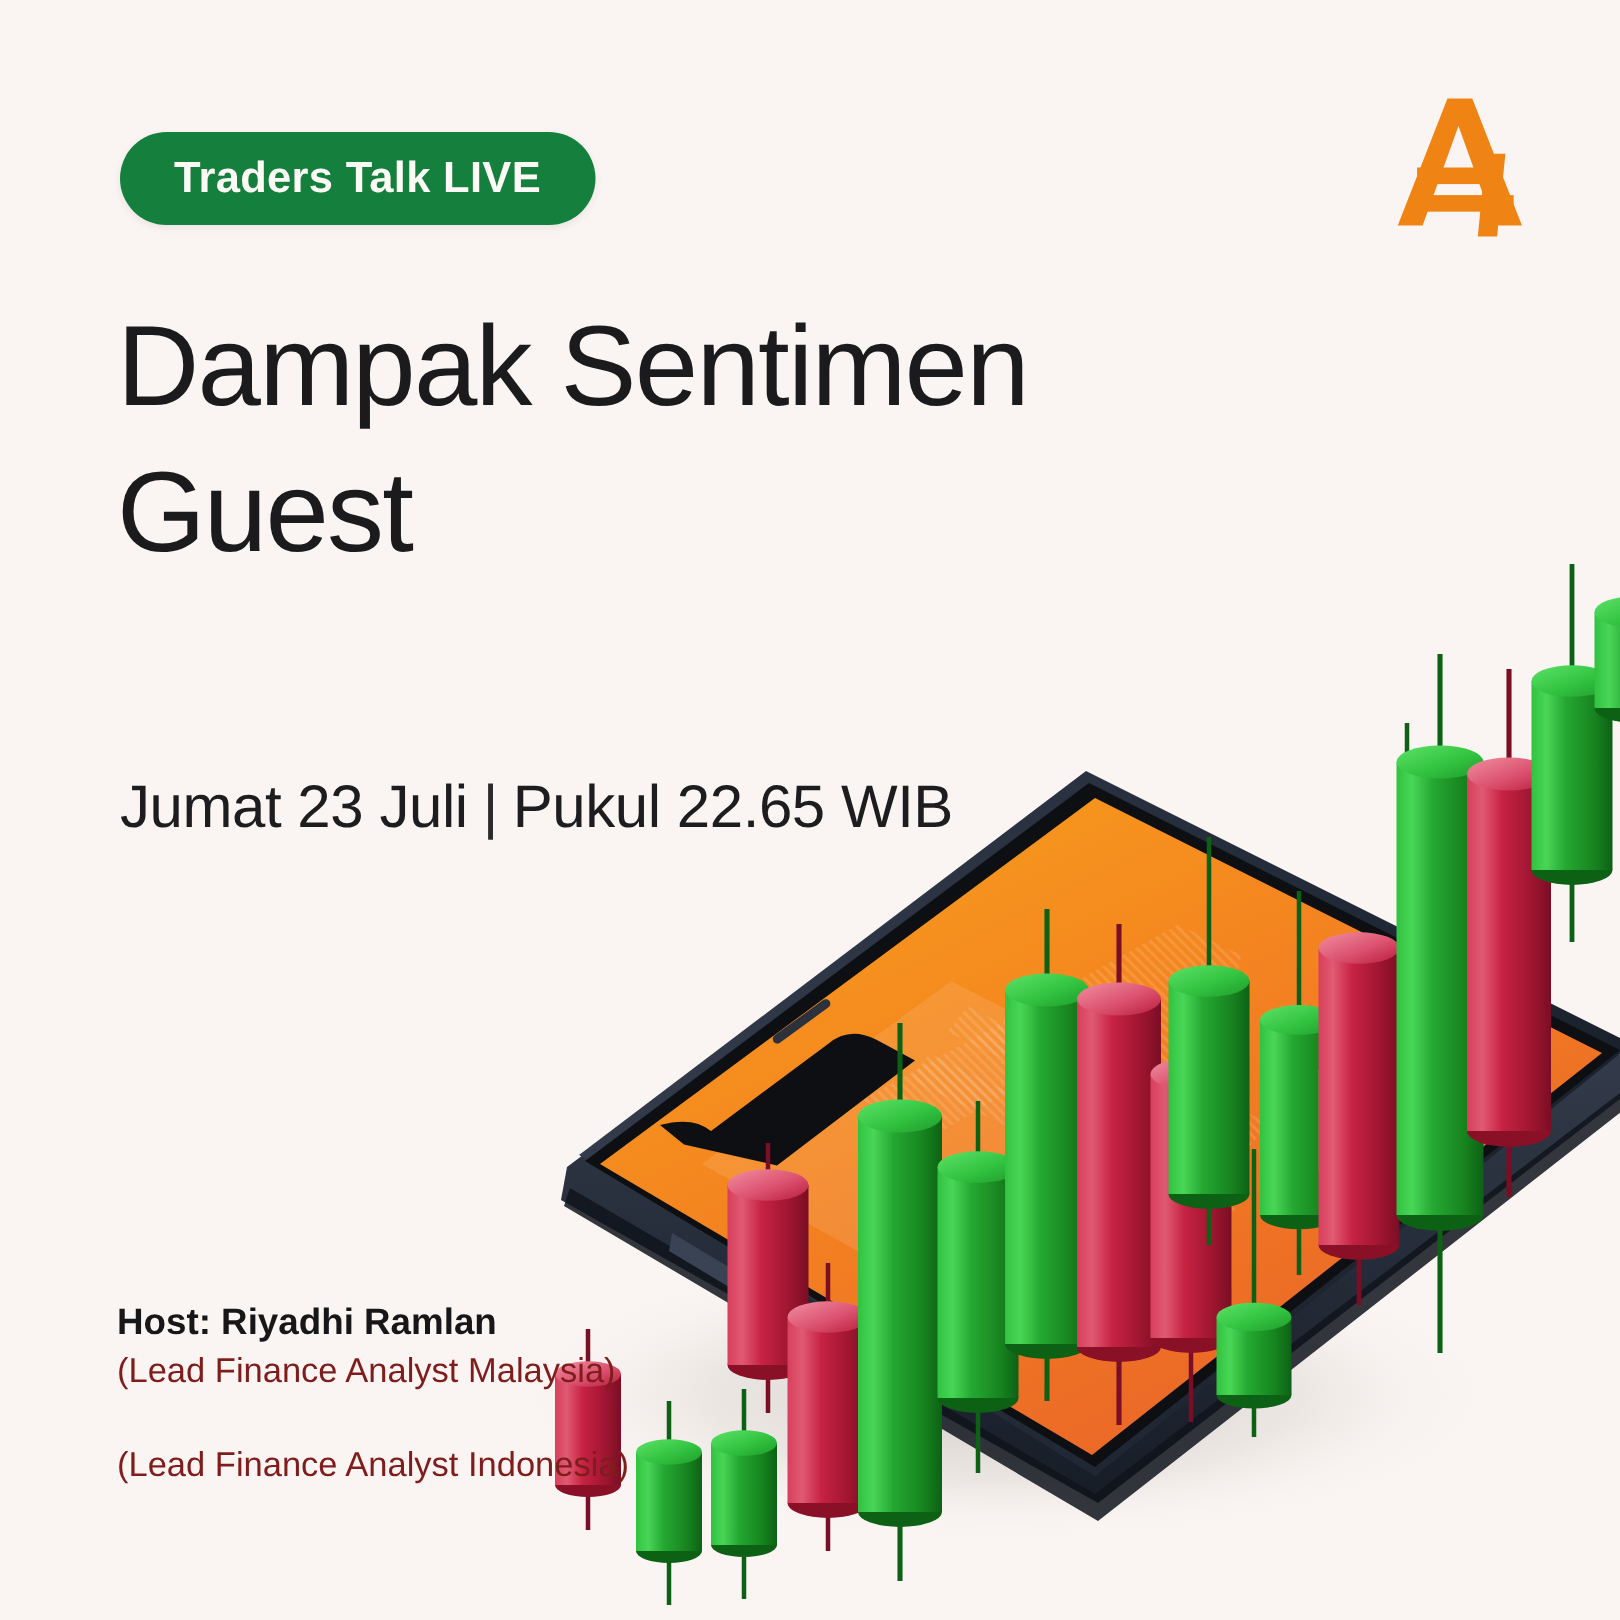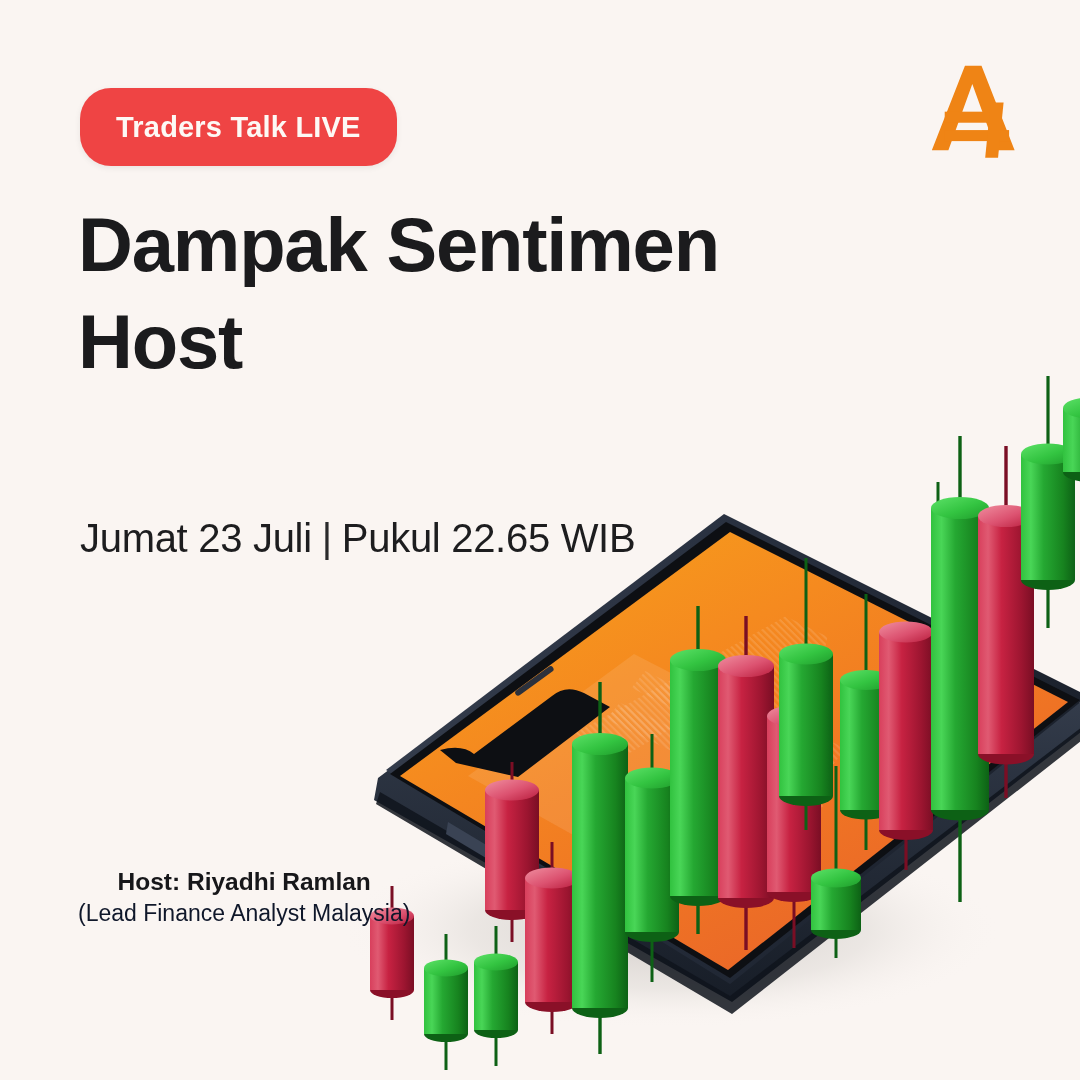--- a/index.html
+++ b/index.html
@@ -13,44 +13,44 @@
   #poster {
     position:absolute; inset:0;
     width:1080px; height:1080px;
     background:#faf5f2;
     overflow:hidden;
   }
 
   
   #badge {
     position:absolute; left:80px; top:88px;
-    height:78px; padding:0 36px;
+    height:62px; padding:0 36px;
     display:flex; align-items:center; justify-content:center;
-    background:#ef4444;
+    background:#15803d;
     border-radius:31px;
     box-shadow:0 2px 6px rgba(0,0,0,.07);
   }
   #badge span {
     color:#fdf9f5;
     font-size:29px;
     font-weight:bold;
     letter-spacing:.2px;
     white-space:nowrap;
   }
 
   
   #headline {
     position:absolute; left:78px; top:196px;
     width:700px;
   }
   #headline .hl {
     display:block;
     color:#1b1b1d;
     font-size:76px;
-    font-weight:bold;
+    font-weight:normal;
     line-height:1.28;
     letter-spacing:-1.2px;
     white-space:nowrap;
   }
 
   
   #dateline {
     position:absolute; left:80px; top:516px;
     color:#1d1d1f;
     font-size:40px;
@@ -63,24 +63,24 @@
   
   #logo { position:absolute; left:930px; top:62px; width:92px; height:96px; }
 
   
   #credits {
     position:absolute; left:78px; top:866px;
     z-index:40;
   }
   #credits .name {
     color:#17171a; font-size:24.5px; font-weight:bold;
-    line-height:1.32; white-space:nowrap;text-align:center;
+    line-height:1.32; white-space:nowrap;
   }
   #credits .role {
-    color:#0f172a; font-size:23px; font-weight:normal;
+    color:#7f1d1d; font-size:23px; font-weight:normal;
     line-height:1.35; white-space:nowrap;
   }
   #credits .gap { height:32px; }
 
   
   #illustration {
     position:absolute; left:300px; top:330px;
     width:790px; height:760px;
     z-index:10;
   }
@@ -338,26 +338,27 @@
         <path d="M 38 4 L 56 4 L 92 96 L 72 96 L 46 24 L 20 96 L 2 96 Z"></path>
         <rect x="16" y="54" width="62" height="12"></rect>
         <rect x="16" y="74" width="70" height="12"></rect>
         <path d="M 66 44 L 80 44 L 74 104 L 60 104 Z"></path>
       </g>
     </svg>
   </div>
 
   <div id="headline">
     <span class="hl">Dampak Sentimen</span>
-    <span class="hl">Host</span>
+    <span class="hl">Guest</span>
   </div>
 
   <div id="dateline">
     <span>Jumat 23 Juli</span><span class="sep">|</span><span>Pukul 22.65 WIB</span>
   </div>
 
   <div id="credits">
     <div class="name">Host: Riyadhi Ramlan</div>
     <div class="role">(Lead Finance Analyst Malaysia)</div>
     <div class="gap"></div>
+    <div class="role">(Lead Finance Analyst Indonesia)</div>
   </div>
 
 </div>
 
 </body></html>

